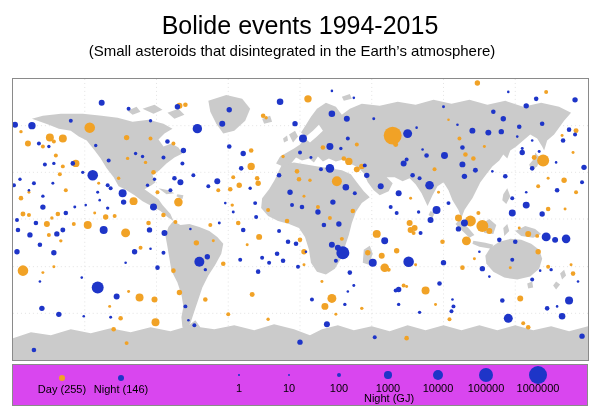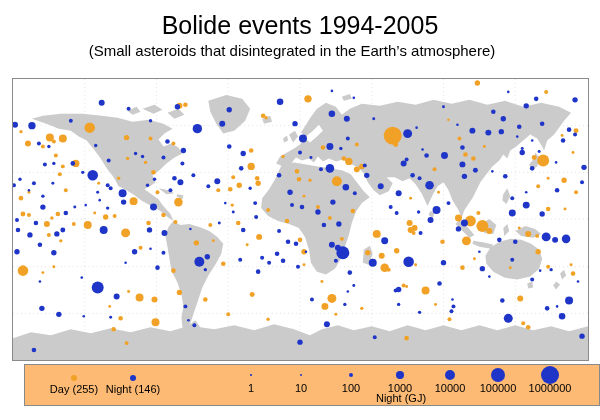--- a/index.html
+++ b/index.html
@@ -4,33 +4,33 @@
 <style>
   html,body{margin:0;padding:0;background:#fff;}
   .page{position:relative;width:600px;height:420px;background:#ffffff;overflow:hidden;
         font-family:"Liberation Sans", sans-serif;color:#000;}
   .title{position:absolute;top:11px;left:0;width:600px;text-align:center;
          font-size:25px;font-weight:500;letter-spacing:0px;}
   .subtitle{position:absolute;top:42px;left:0;width:584px;text-align:center;
          font-size:15px;font-weight:400;}
   .map-panel{position:absolute;left:12px;top:78px;width:575px;height:281px;
          border:1px solid #8a8a8a;background:#ffffff;}
-  .legend-panel{position:absolute;left:24px;top:364px;width:574px;height:40px;
-         border:1px solid #8a8a8a;background:#fdba74;}
+  .legend-panel{position:absolute;left:12px;top:364px;width:574px;height:40px;
+         border:1px solid #8a8a8a;background:#d946ef;}
   .leg-dot{position:absolute;border-radius:50%;}
   .leg-label{position:absolute;font-size:11px;white-space:nowrap;transform:translateX(-50%);}
   .tick-label{position:absolute;font-size:11px;white-space:nowrap;transform:translateX(-50%);}
   .energy-caption{position:absolute;font-size:11px;white-space:nowrap;transform:translateX(-50%);}
 </style>
 </head>
 <body>
 
 <div class="page">
 
-  <div class="title">Bolide events 1994-2005</div>
+  <div class="title">Bolide events 1994-2015</div>
   <div class="subtitle">(Small asteroids that disintegrated in the Earth’s atmosphere)</div>
 
   <div class="map-panel">
     <svg id="map-svg" width="575" height="281" viewBox="0 0 577 283" preserveAspectRatio="none">
       <g id="grid">
           <line x1="72" y1="0" x2="72" y2="283" stroke="#DCDCDC" stroke-width="0.8" stroke-dasharray="1 3"></line>
           <line x1="144" y1="0" x2="144" y2="283" stroke="#DCDCDC" stroke-width="0.8" stroke-dasharray="1 3"></line>
           <line x1="216" y1="0" x2="216" y2="283" stroke="#DCDCDC" stroke-width="0.8" stroke-dasharray="1 3"></line>
           <line x1="288" y1="0" x2="288" y2="283" stroke="#DCDCDC" stroke-width="0.8" stroke-dasharray="1 3"></line>
           <line x1="360" y1="0" x2="360" y2="283" stroke="#DCDCDC" stroke-width="0.8" stroke-dasharray="1 3"></line>

